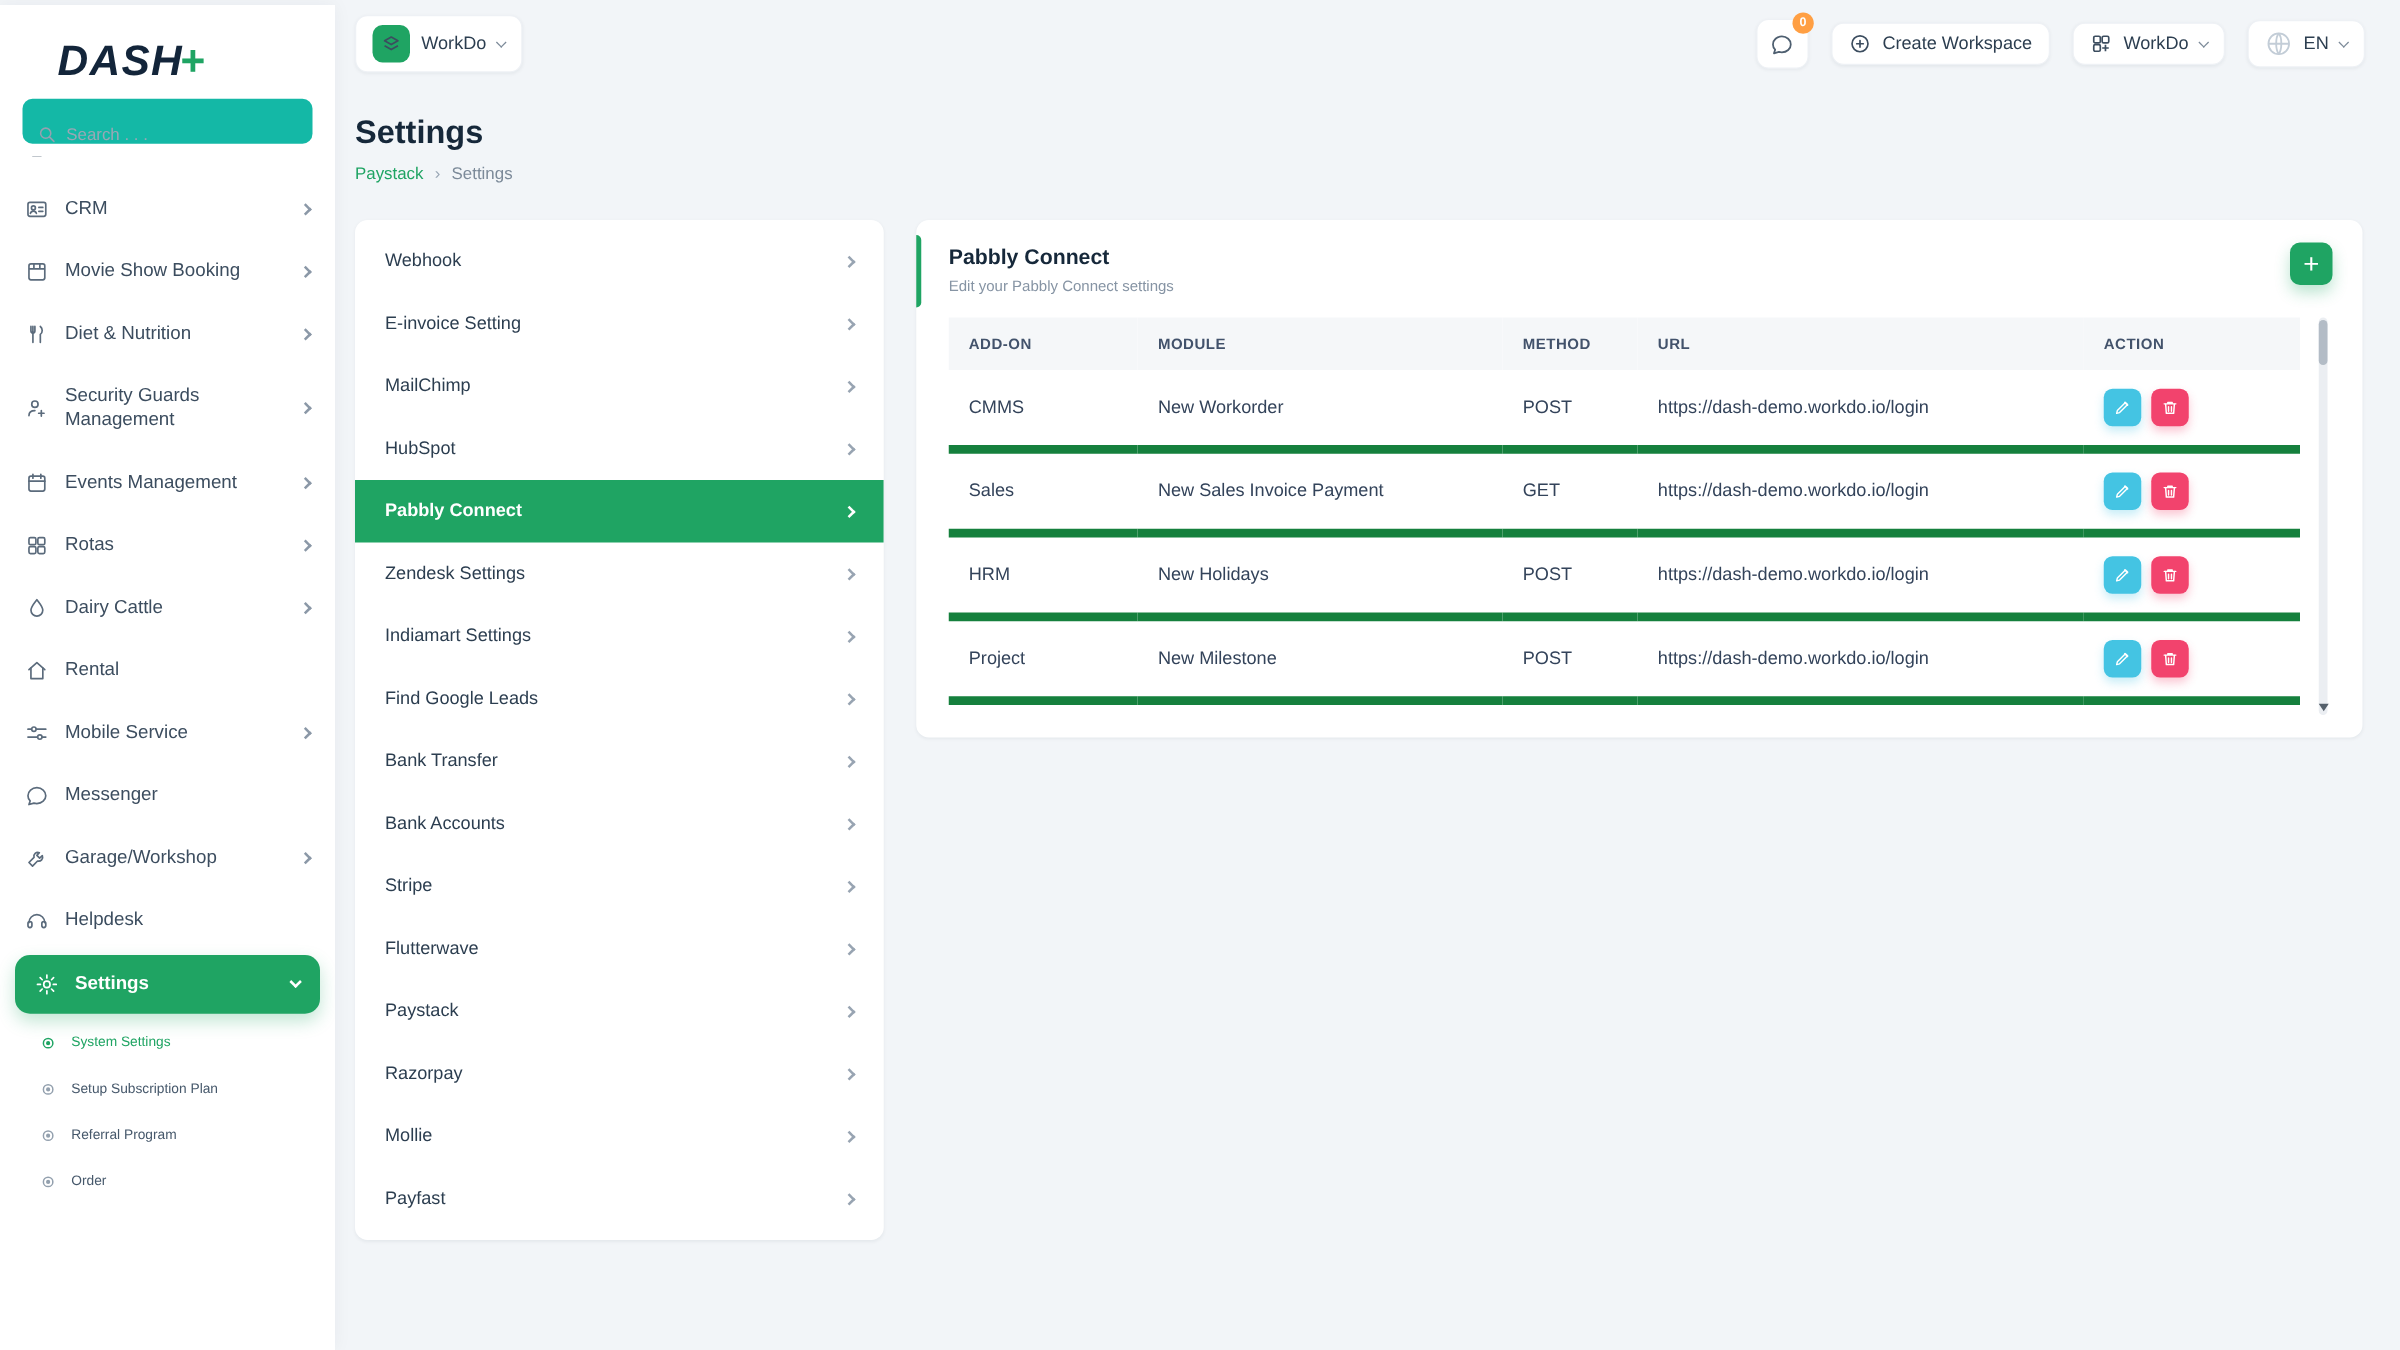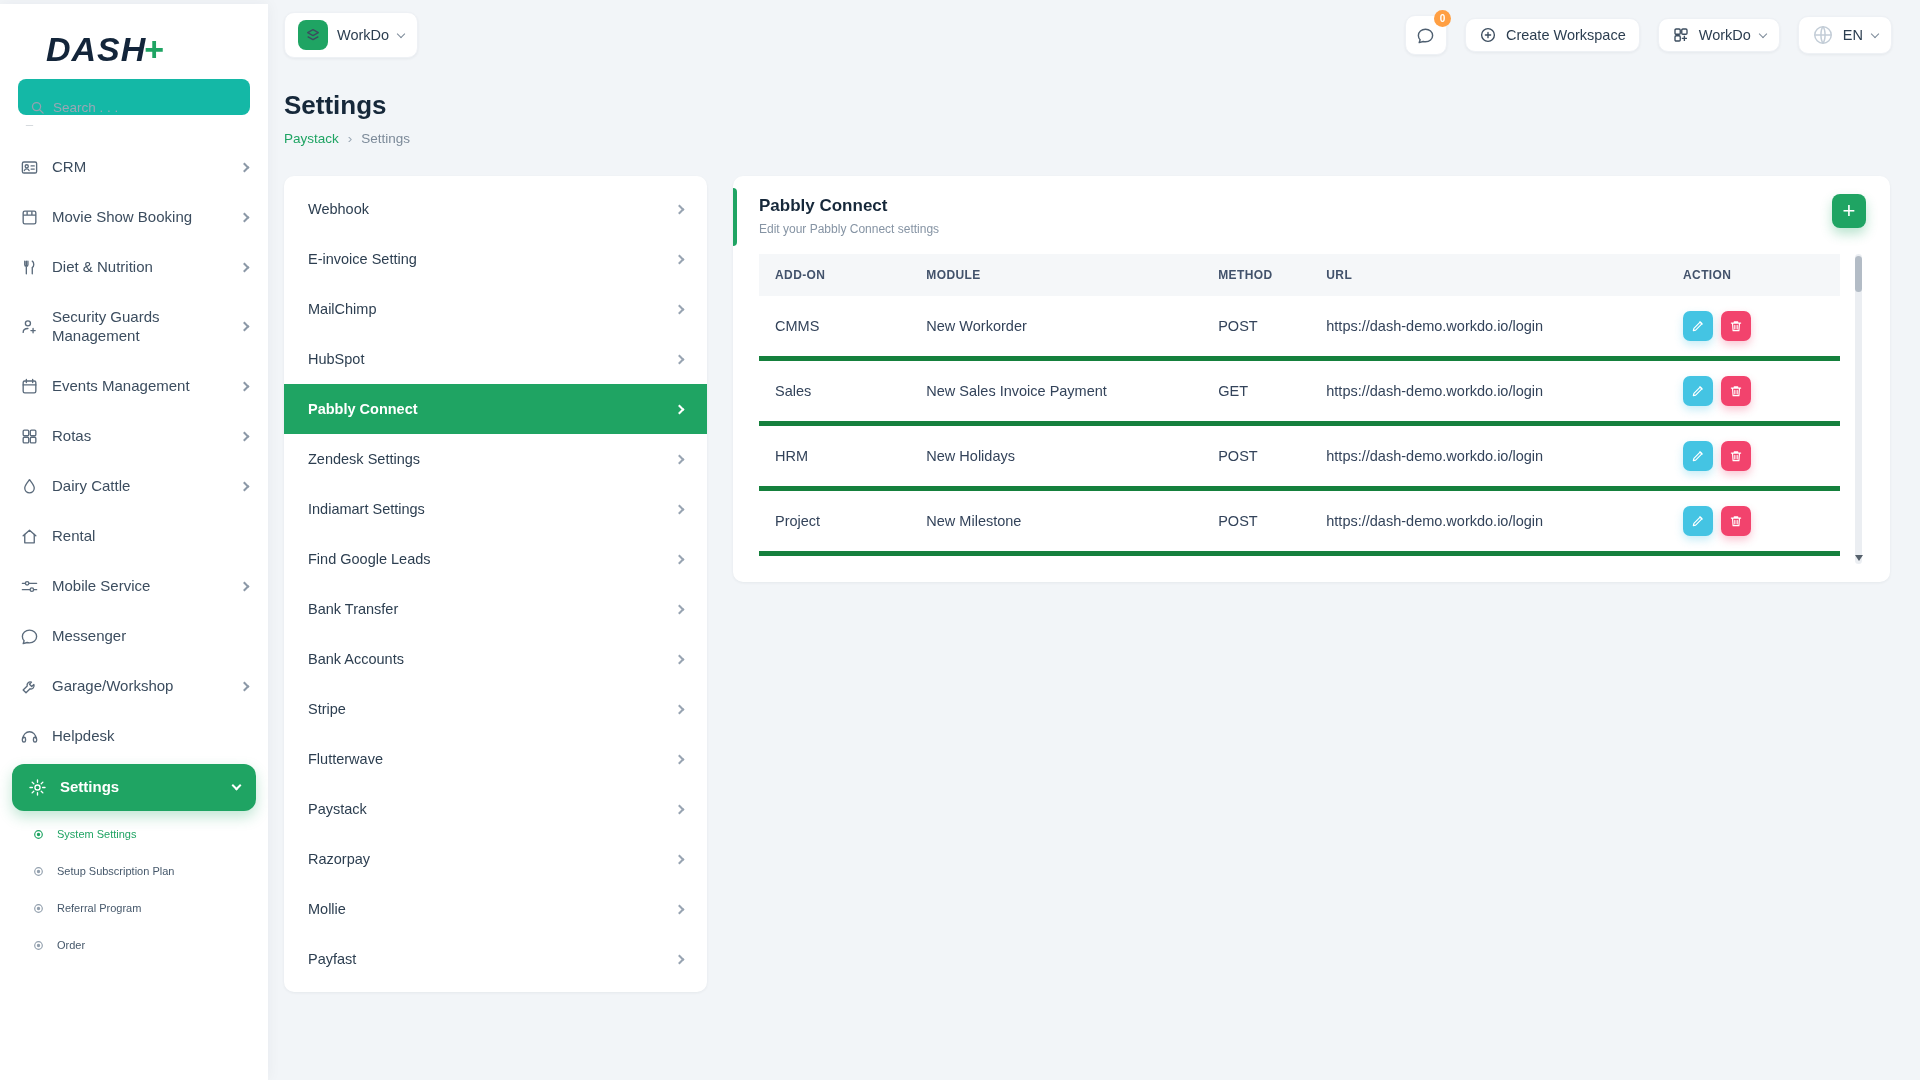--- a/index.html
+++ b/index.html
@@ -134,21 +134,21 @@
   thead th {
     background:#f5f7f9; color:#42526b; font-size:12px; font-weight:700; letter-spacing:.4px;
     text-align:left; padding:14px 16px;
   }
   thead th:nth-child(1){ width:14%; }
   thead th:nth-child(2){ width:27%; }
   thead th:nth-child(3){ width:10%; }
   thead th:nth-child(4){ width:33%; }
   thead th:nth-child(5){ width:16%; }
   tbody td {
-    font-size:14.5px; color:#33435a; padding:15px 16px; border-bottom:5px solid #15803d;
+    font-size:14.5px; color:#33435a; padding:15px 16px; border-bottom:7px solid #15803d;
   }
   .actions { display:flex; gap:8px; }
   .act-btn {
     width:30px; height:30px; border-radius:7px; border:none; cursor:pointer;
     display:flex; align-items:center; justify-content:center; color:#fff;
   }
   .act-btn .icn { width:14px; height:14px; }
   .act-edit { background:#44c4e3; box-shadow:0 4px 8px rgba(68,196,227,.3); }
   .act-del  { background:#f2436d; box-shadow:0 4px 8px rgba(242,67,109,.3); }
 

